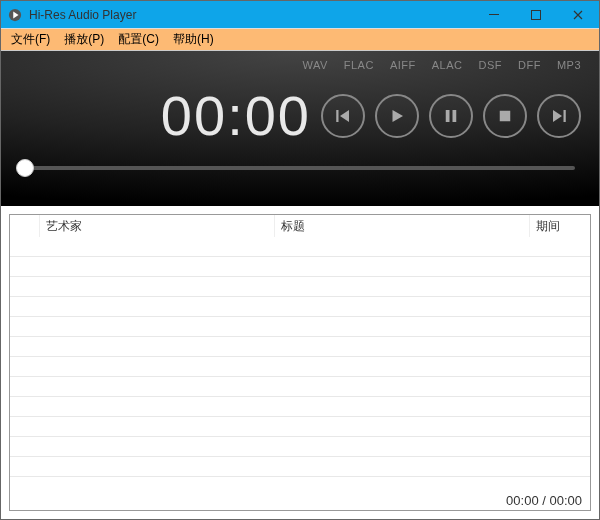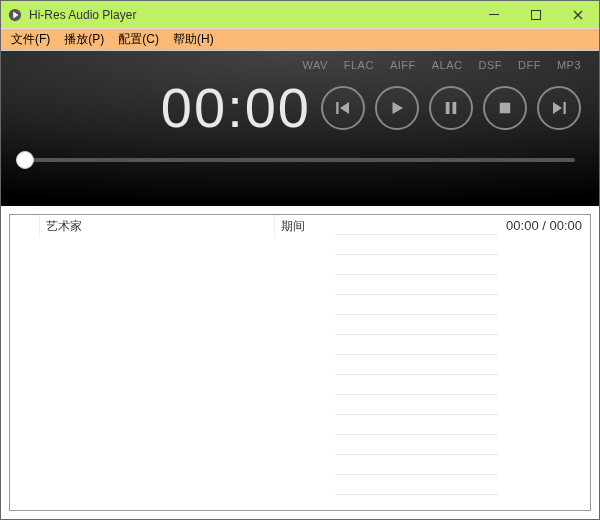--- a/index.html
+++ b/index.html
@@ -5,21 +5,21 @@
 * { margin: 0; padding: 0; box-sizing: border-box; }
 body {
   width: 600px; height: 520px;
   font-family: "Segoe UI", "Microsoft YaHei", sans-serif;
   font-size: 12px;
   background: #fff;
   display: flex; flex-direction: column;
   border: 1px solid #666;
 }
 .titlebar {
-  height: 28px; background: #bef264;
+  height: 28px; background: #0ea5e9;
   display: flex; align-items: center;
   padding: 0 0 0 6px;
   border-bottom: 1px solid #ddd;
 }
 .title-icon {
   width: 16px; height: 16px; margin-right: 6px;
   display: flex; align-items: center; justify-content: center;
 }
 .title-text { flex: 1; font-size: 12px; color: #333; }
 .win-controls { display: flex; }
@@ -37,21 +37,21 @@
 .menu-item { padding: 2px 6px; font-size: 12px; cursor: default; }
 .player-area {
   height: 155px;
   background: radial-gradient(ellipse 140% 100% at 50% 0%, #444 0%, #222 55%, #000 100%);
   position: relative;
   padding: 8px 18px 0 18px;
 }
 .format-row {
   display: flex; justify-content: flex-end; gap: 16px;
   color: #888; font-size: 11px; letter-spacing: 0.5px;
-  margin-bottom: 4px;
+  margin-bottom: 12px;
 }
 .main-row { display: flex; align-items: center; gap: 10px; text-align: right; }
 .time-display {
   font-size: 56px; font-weight: 200; color: #e8e8e8;
   letter-spacing: 2px; font-family: "Segoe UI Light", sans-serif;
   flex: 1; padding-left: 6px;
 }
 .controls { display: flex; gap: 10px; }
 .ctrl-btn {
   width: 44px; height: 44px; border-radius: 50%;
@@ -65,21 +65,21 @@
   position: relative; height: 4px; background: #555;
   border-radius: 2px; margin: 18px 6px 0 6px;
 }
 .progress-handle {
   position: absolute; left: 0; top: 50%;
   transform: translate(-50%, -50%);
   width: 18px; height: 18px; border-radius: 50%;
   background: #fff; border: 1px solid #ccc;
 }
 .playlist-area {
-  flex: 1; display: flex; flex-direction: row;
+  flex: 1; display: flex; flex-direction: column;
   background: #fff; margin: 8px; border: 1px solid #999;
 }
 .playlist-header {
   display: flex; height: 22px; align-items: center;
   font-size: 12px; color: #333;
 }
 .col-drag { width: 30px; border-right: 1px solid #eee; height: 100%; }
 .col-artist { width: 235px; padding-left: 6px; border-right: 1px solid #eee; height: 100%; display:flex; align-items:center;}
 .col-title { flex: 1; padding-left: 6px; border-right: 1px solid #eee; height: 100%; display:flex; align-items:center;}
 .col-duration { width: 60px; padding-left: 6px; height: 100%; display:flex; align-items:center;}
@@ -178,19 +178,20 @@
   </div>
   <div class="progress-bar">
     <div class="progress-handle"></div>
   </div>
 </div>
 
 <div class="playlist-area">
   <div class="playlist-header">
     <div class="col-drag"></div>
     <div class="col-artist">艺术家</div>
+    <div class="col-title">标题</div>
     <div class="col-duration">期间</div>
   </div>
   <div class="playlist-body"></div>
   <div class="status-bar">
     <span>00:00 / 00:00</span>
   </div>
 </div>
 
 </body></html>

